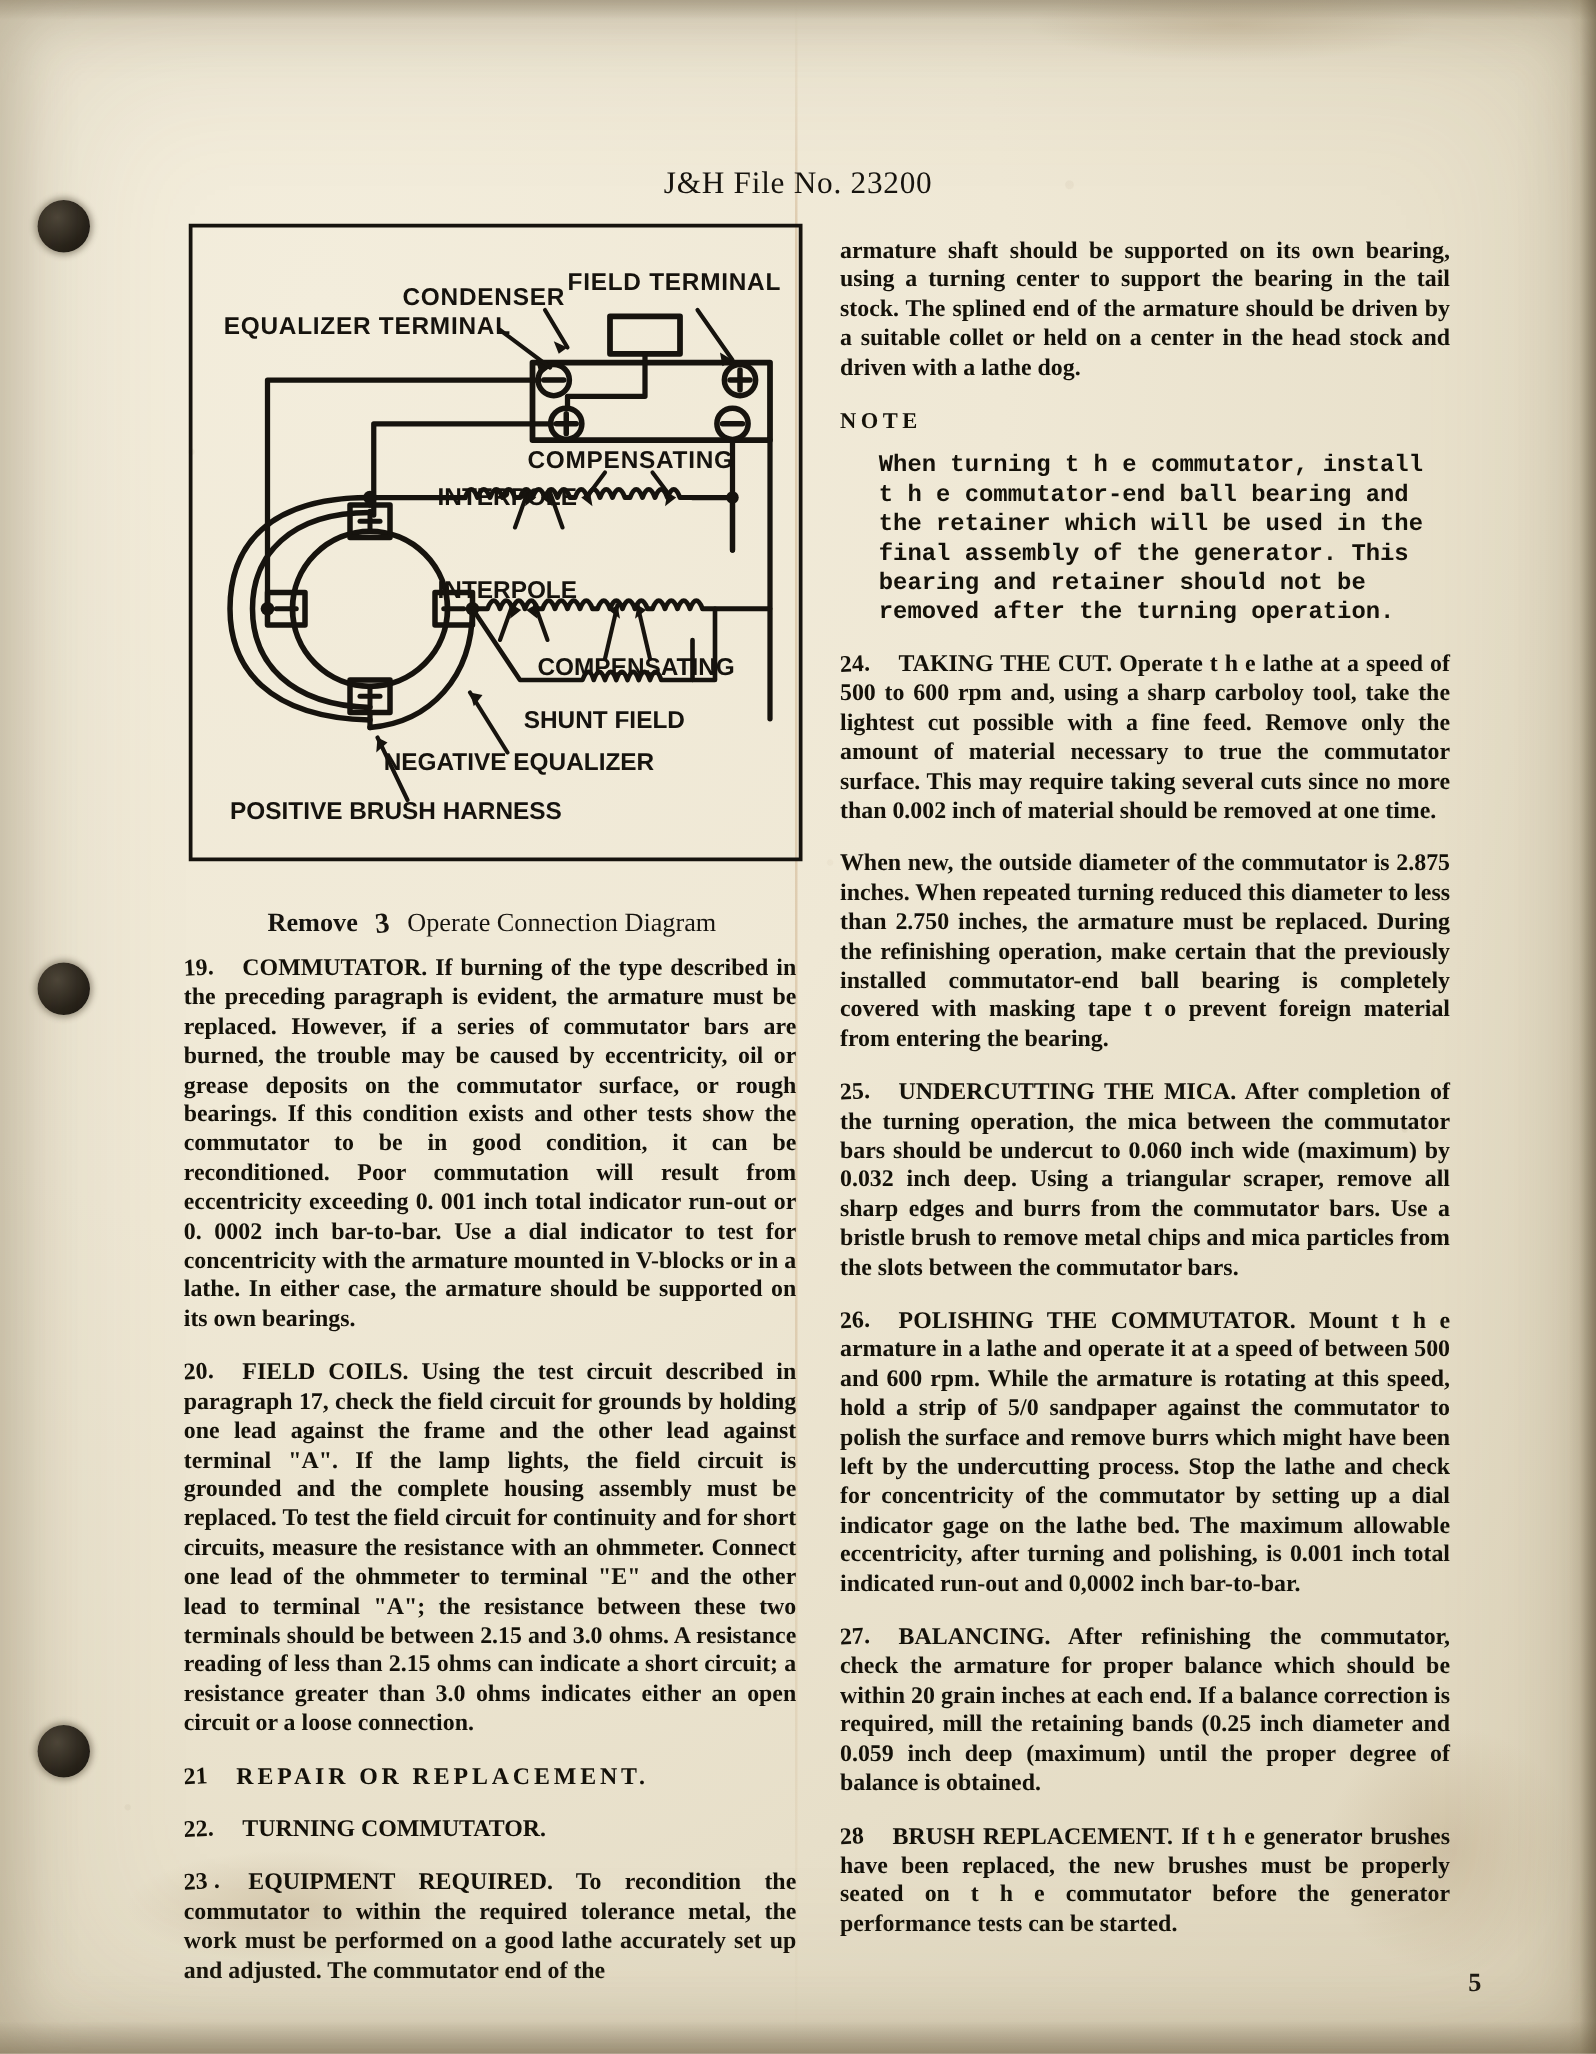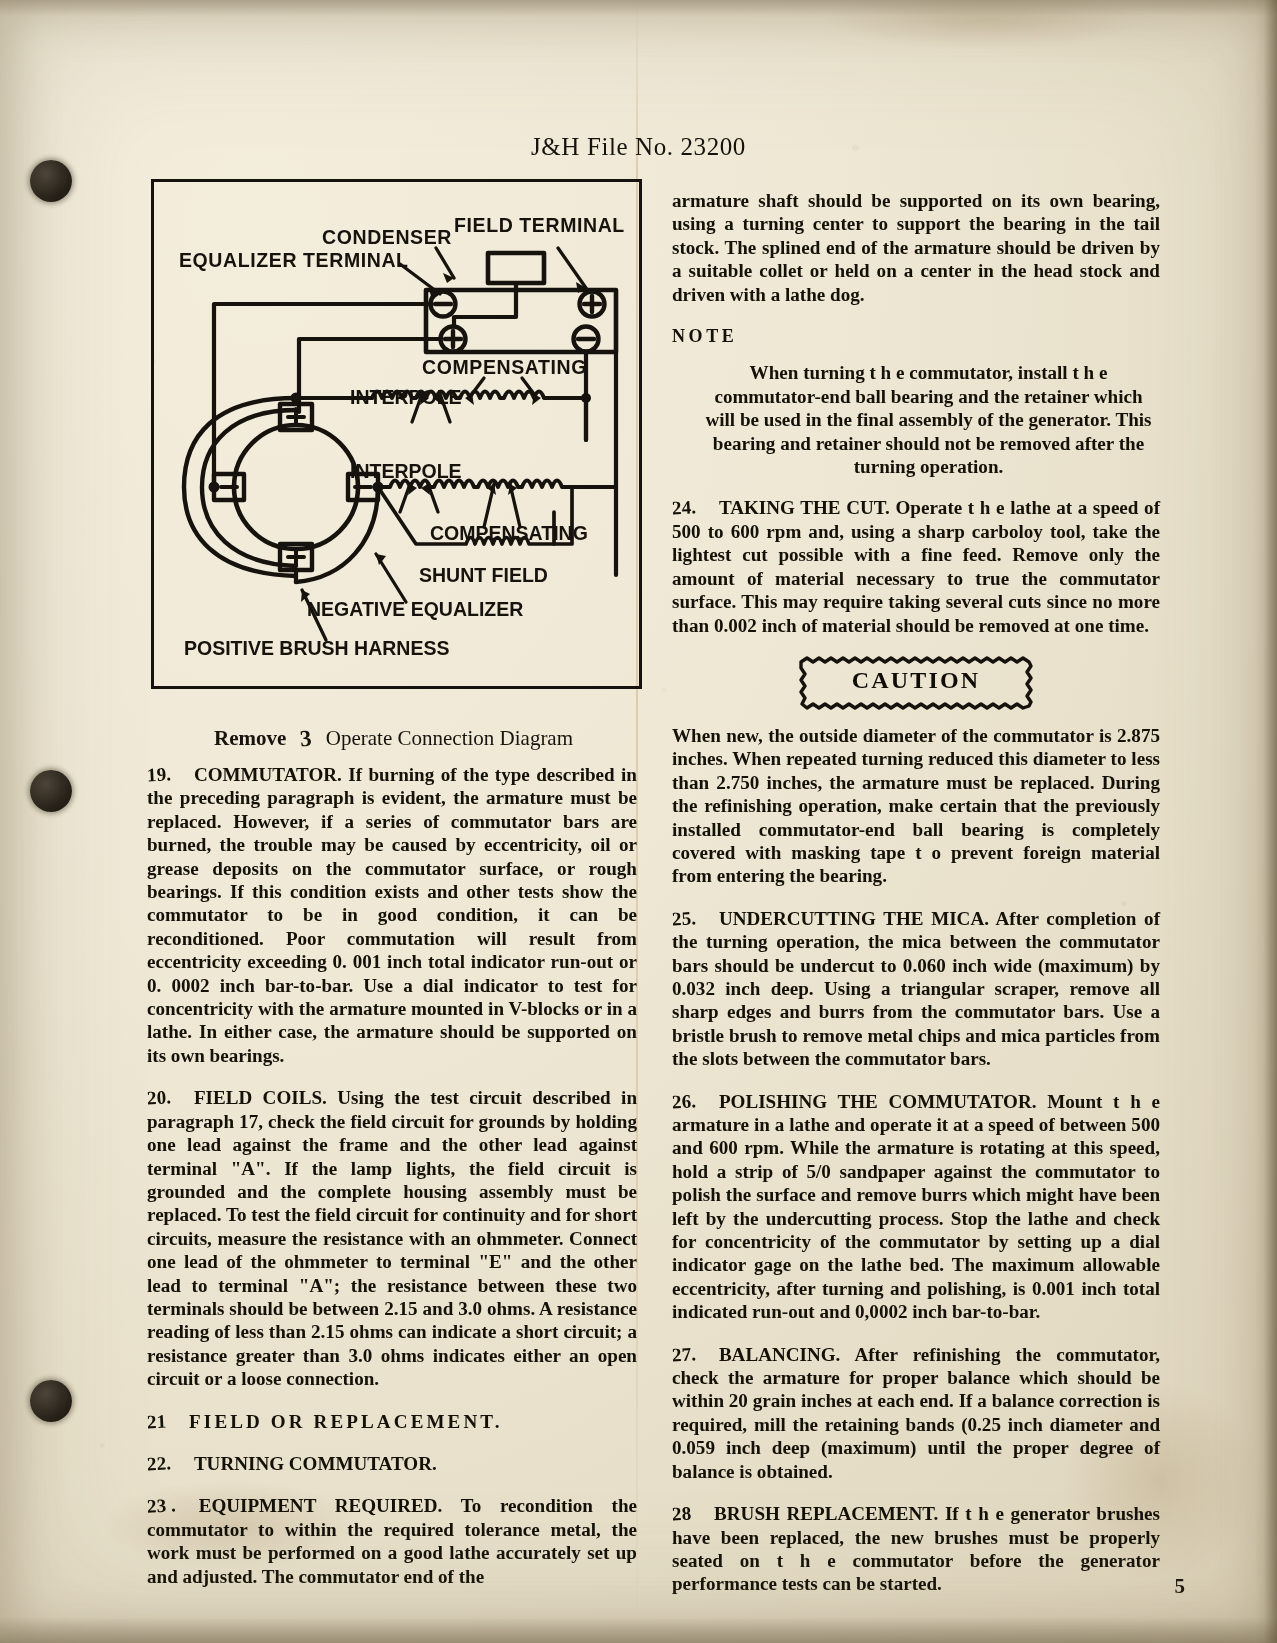--- a/index.html
+++ b/index.html
@@ -104,21 +104,21 @@
     font-weight:600;display:inline-block;
     transform:rotate(-3deg);margin-right:6px;
   }
   .gap{display:inline-block;width:17px;}
   .spaced{letter-spacing:3.1px;}
 
   .note-title{
     font-weight:bold;letter-spacing:3.6px;
     font-size:18px;margin:6px 0 13px 0;
   }
-  .note-body{margin:0 0 18px 0;padding-left:31px;padding-right:6px;text-align:center;}
+  .note-body{margin:0 0 18px 0;padding-left:31px;padding-right:6px;text-align:left;font-family:Liberation Mono, monospace;}
 
   
   #caution-wrap{position:relative;height:54px;margin:10px 0 14px 0;}
   #caution-svg{position:absolute;left:50%;top:0;transform:translateX(-50%);}
   #caution-label{
     position:absolute;left:50%;top:13px;transform:translateX(-50%);
     font-size:24px;font-weight:bold;letter-spacing:2.2px;color:#100d08;
     font-family:"Liberation Serif", serif;white-space:nowrap;
   }
   .caution-body{margin:0 0 19px 0;text-align:justify;}
@@ -297,49 +297,40 @@
     </div>
 
     <div class="col" id="colL">
       <p class="para">
         <span class="pnum">19.</span><span class="gap"></span><span>COMMUTATOR. If burning of the type described in the preceding paragraph is evident, the armature must be replaced. However, if a series of commutator bars are burned, the trouble may be caused by eccentricity, oil or grease deposits on the commutator surface, or rough bearings. If this condition exists and other tests show the commutator to be in good condition, it can be reconditioned. Poor commutation will result from eccentricity exceeding 0. 001 inch total indicator run-out or 0. 0002 inch bar-to-bar. Use a dial indicator to test for concentricity with the armature mounted in V-blocks or in a lathe. In either case, the armature should be supported on its own bearings.</span>
       </p>
       <p class="para">
         <span class="pnum">20.</span><span class="gap"></span><span>FIELD COILS. Using the test circuit described in paragraph 17, check the field circuit for grounds by holding one lead against the frame and the other lead against terminal "A". If the lamp lights, the field circuit is grounded and the complete housing assembly must be replaced. To test the field circuit for continuity and for short circuits, measure the resistance with an ohmmeter. Connect one lead of the ohmmeter to terminal "E" and the other lead to terminal "A"; the resistance between these two terminals should be between 2.15 and 3.0 ohms. A resistance reading of less than 2.15 ohms can indicate a short circuit; a resistance greater than 3.0 ohms indicates either an open circuit or a loose connection.</span>
       </p>
       <p class="para">
-        <span class="pnum">21</span><span class="gap"></span><span class="spaced">FIELD OR REPLACEMENT.</span>
+        <span class="pnum">21</span><span class="gap"></span><span class="spaced">REPAIR OR REPLACEMENT.</span>
       </p>
       <p class="para">
         <span class="pnum">22.</span><span class="gap"></span><span>TURNING COMMUTATOR.</span>
       </p>
       <p class="para">
         <span class="pnum">23 .</span><span class="gap"></span><span>EQUIPMENT REQUIRED. To recondition the commutator to within the required tolerance metal, the work must be performed on a good lathe accurately set up and adjusted. The commutator end of the</span>
       </p>
     </div>
 
     <div class="col" id="colR">
       <p class="para">armature shaft should be supported on its own bearing, using a turning center to support the bearing in the tail stock. The splined end of the armature should be driven by a suitable collet or held on a center in the head stock and driven with a lathe dog.</p>
 
       <div class="note-title">NOTE</div>
       <p class="note-body">When turning t h e commutator, install t h e commutator-end ball bearing and the retainer which will be used in the final assembly of the generator. This bearing and retainer should not be removed after the turning operation.</p>
 
       <p class="para">
         <span class="pnum">24.</span><span class="gap"></span><span>TAKING THE CUT. Operate t h e lathe at a speed of 500 to 600 rpm and, using a sharp carboloy tool, take the lightest cut possible with a fine feed. Remove only the amount of material necessary to true the commutator surface. This may require taking several cuts since no more than 0.002 inch of material should be removed at one time.</span>
       </p>
 
-      <div id="caution-wrap">
-        <svg id="caution-svg" width="238" height="54" viewBox="0 0 238 54">
-          <path d="M4 6 L10 2 L16 6 L22 2 L28 6 L34 2 L40 6 L46 2 L52 6 L58 2 L64 6 L70 2 L76 6 L82 2 L88 6 L94 2 L100 6 L106 2 L112 6 L118 2 L124 6 L130 2 L136 6 L142 2 L148 6 L154 2 L160 6 L166 2 L172 6 L178 2 L184 6 L190 2 L196 6 L202 2 L208 6 L214 2 L220 6 L226 2 L232 6 L234 10
-                   L230 16 L234 22 L230 28 L234 34 L230 40 L234 46 L232 50
-                   L226 52 L220 48 L214 52 L208 48 L202 52 L196 48 L190 52 L184 48 L178 52 L172 48 L166 52 L160 48 L154 52 L148 48 L142 52 L136 48 L130 52 L124 48 L118 52 L112 48 L106 52 L100 48 L94 52 L88 48 L82 52 L76 48 L70 52 L64 48 L58 52 L52 48 L46 52 L40 48 L34 52 L28 48 L22 52 L16 48 L10 52 L5 48
-                   L8 42 L4 36 L8 30 L4 24 L8 18 L4 12 Z" fill="none" stroke="#16130e" stroke-width="3.4" stroke-linejoin="round"></path>
-        </svg>
-        <div id="caution-label">CAUTION</div>
-      </div>
 
       <p class="caution-body">When new, the outside diameter of the commutator is 2.875 inches. When repeated turning reduced this diameter to less than 2.750 inches, the armature must be replaced. During the refinishing operation, make certain that the previously installed commutator-end ball bearing is completely covered with masking tape t o prevent foreign material from entering the bearing.</p>
 
       <p class="para">
         <span class="pnum">25.</span><span class="gap"></span><span>UNDERCUTTING THE MICA. After completion of the turning operation, the mica between the commutator bars should be undercut to 0.060 inch wide (maximum) by 0.032 inch deep. Using a triangular scraper, remove all sharp edges and burrs from the commutator bars. Use a bristle brush to remove metal chips and mica particles from the slots between the commutator bars.</span>
       </p>
       <p class="para">
         <span class="pnum">26.</span><span class="gap"></span><span>POLISHING THE COMMUTATOR. Mount t h e armature in a lathe and operate it at a speed of between 500 and 600 rpm. While the armature is rotating at this speed, hold a strip of 5/0 sandpaper against the commutator to polish the surface and remove burrs which might have been left by the undercutting process. Stop the lathe and check for concentricity of the commutator by setting up a dial indicator gage on the lathe bed. The maximum allowable eccentricity, after turning and polishing, is 0.001 inch total indicated run-out and 0,0002 inch bar-to-bar.</span>
       </p>
       <p class="para">

